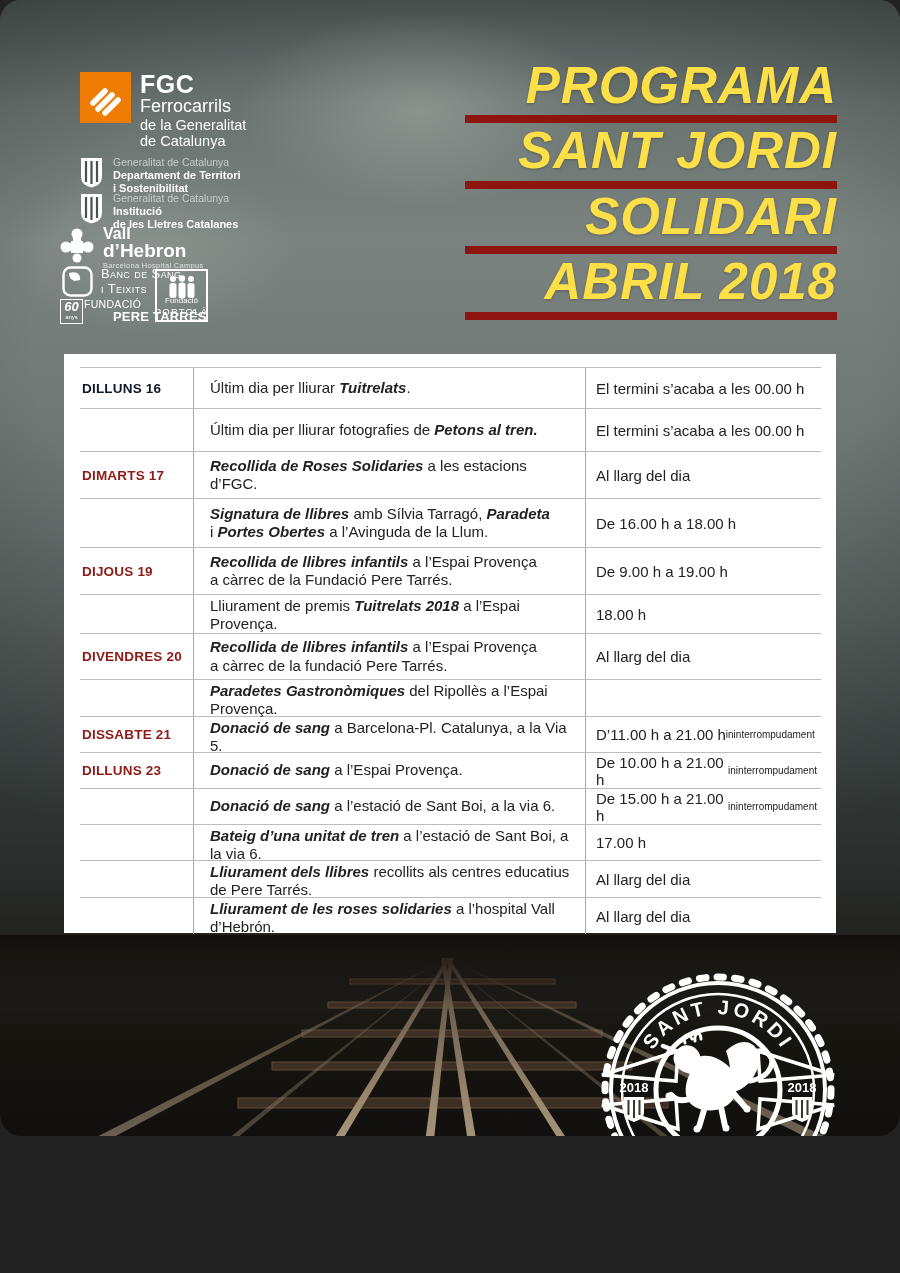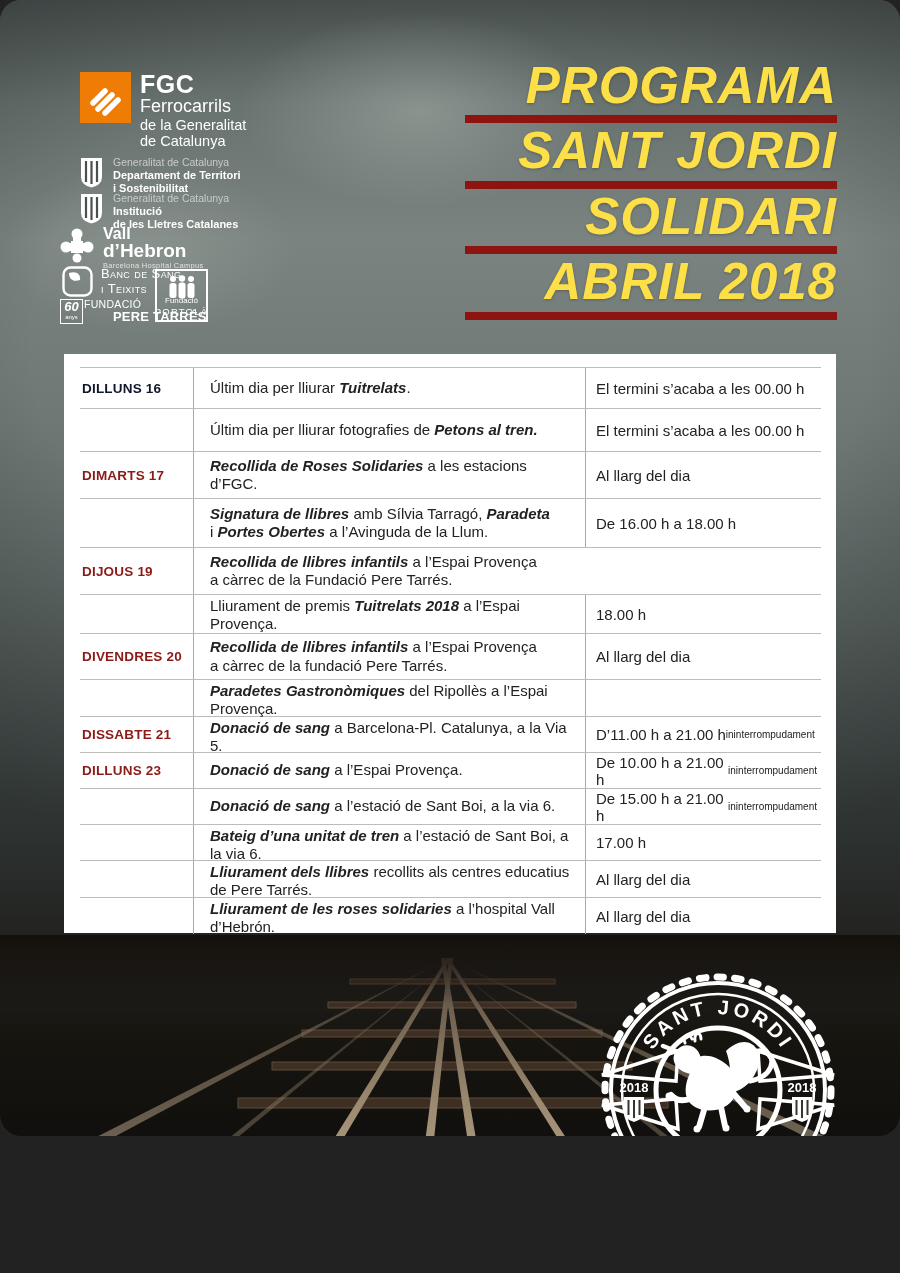--- a/index.html
+++ b/index.html
@@ -289,20 +289,23 @@
           </div>
           <div class="cell time">
             <span>De 16.00 h a 18.00 h</span>
           </div>
         </div>
         <div class="row">
           <div class="cell day" style="color: rgb(140, 26, 22);">DIJOUS 19</div>
           <div class="cell event">
             <span class="inner"><span class="em">Recollida de llibres infantils</span><span> a l’Espai Provença</span><br><span>a càrrec de la Fundació Pere Tarrés.</span></span>
           </div>
+          <div class="cell time">
+            <span>De 9.00 h a 19.00 h</span>
+          </div>
         </div>
         <div class="row">
           <div class="cell day" style="color: rgb(140, 26, 22);"></div>
           <div class="cell event">
             <span class="inner"><span>Lliurament de premis </span><span class="em">Tuitrelats 2018</span><span> a l’Espai Provença.</span></span>
           </div>
           <div class="cell time">
             <span>18.00 h</span>
           </div>
         </div>

